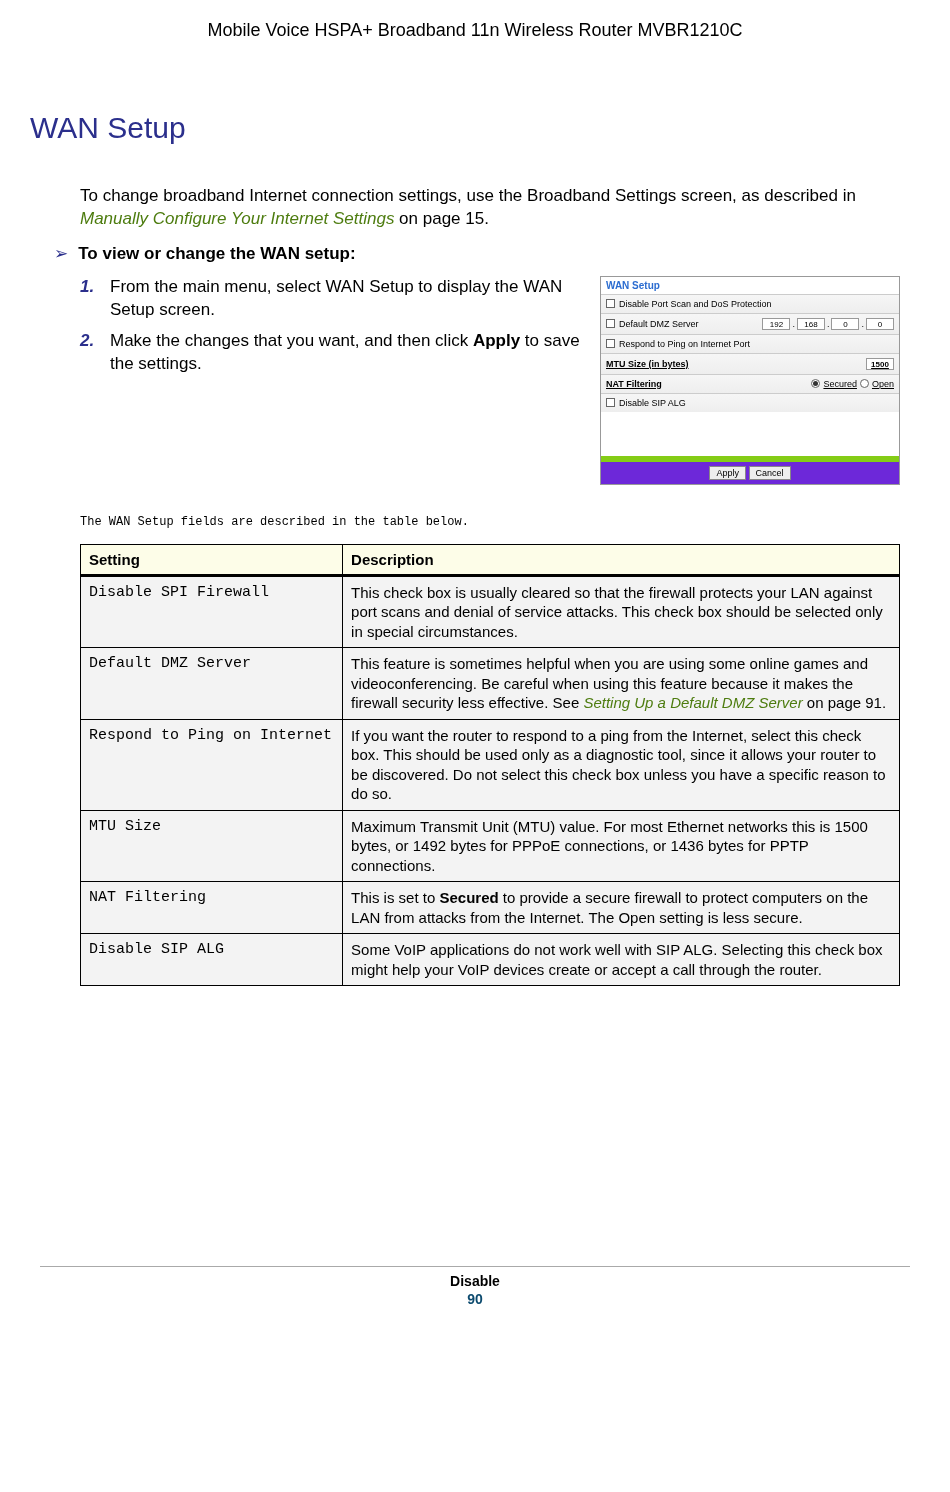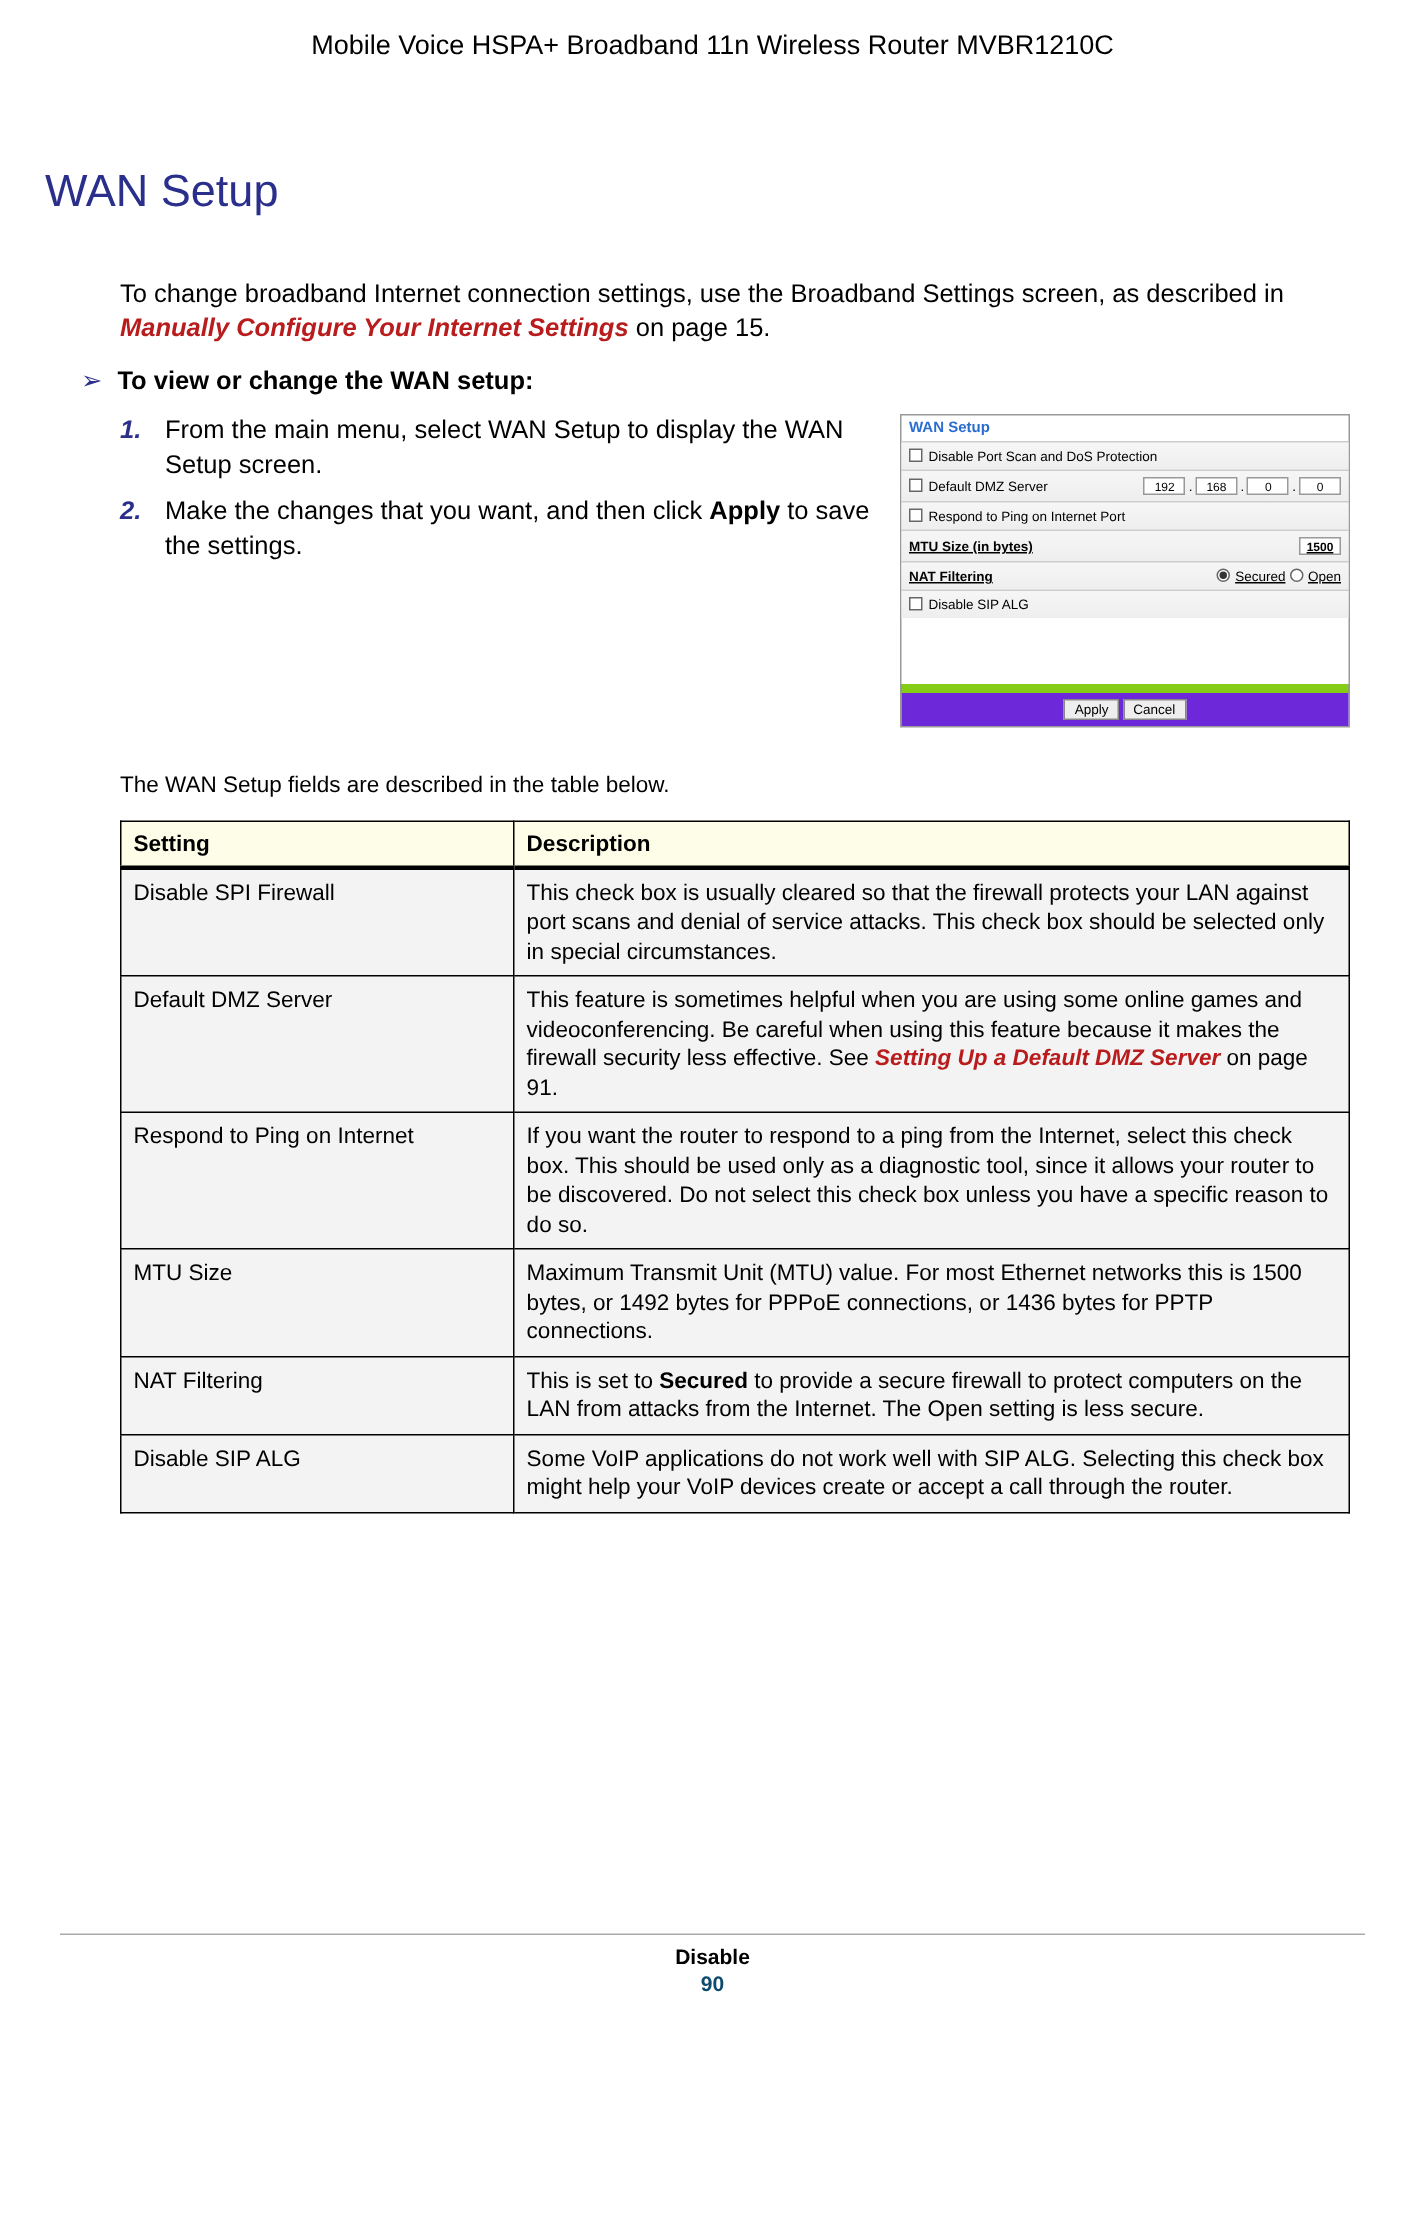--- a/index.html
+++ b/index.html
@@ -28,23 +28,22 @@
     .body-content {
       margin-left: 40px;
       margin-right: 10px;
     }
     .intro-text {
       font-size: 17px;
       line-height: 1.35;
       margin-bottom: 10px;
     }
     .link-text {
-      color: #b91c1c;
+      color: #4d7c0f;
       font-style: italic;
-      font-weight: bold;
     }
     .procedure-heading {
       font-weight: bold;
       font-size: 17px;
       margin-top: 12px;
       margin-bottom: 12px;
     }
     .procedure-heading::before {
       content: "➢";
       color: #2b2f8c;
@@ -98,41 +97,41 @@
       width: 9px; height: 9px; border: 1px solid #666; background: #fff; display: inline-block;
     }
     .ip-group { margin-left: auto; display: flex; gap: 2px; align-items: center; }
     .ip-box { width: 28px; height: 12px; border: 1px solid #999; background: #fff; font-size: 8px; text-align: center; line-height: 12px; }
     .mtu-box { margin-left: auto; width: 28px; height: 12px; border: 1px solid #999; background: #fff; font-size: 8px; text-align: center; line-height: 12px; }
     .radio-group { margin-left: auto; display: flex; gap: 3px; align-items: center; font-size: 9px; font-weight: normal; }
     .radio-dot { width: 9px; height: 9px; border: 1px solid #666; border-radius: 50%; display: inline-block; background: #fff; position: relative; }
     .radio-dot.selected::after { content: ""; width: 5px; height: 5px; background: #333; border-radius: 50%; position: absolute; top: 1px; left: 1px; }
     .shot-btns { border-top: 6px solid #84cc16; padding: 4px; text-align: center; background: #6d28d9; margin-top: 44px; }
     .shot-btn { font-size: 9px; padding: 1px 6px; border: 1px solid #888; background: #eee; cursor: pointer; }
-    .table-intro { font-size: 15px; margin-bottom: 15px; }
+    .table-intro { font-size: 12px; margin-bottom: 15px; font-family: Liberation Mono, monospace; }
     table.desc-table {
       width: 100%;
       border-collapse: collapse;
       font-size: 15px;
     }
     table.desc-table th {
       background: #fdfde8;
       text-align: left;
       padding: 6px 8px;
       border: 1px solid #000;
       border-bottom: 3px solid #000;
     }
     table.desc-table td {
       background: #f3f3f3;
       padding: 6px 8px;
       border: 1px solid #000;
       vertical-align: top;
       line-height: 1.3;
     }
-    table.desc-table td:first-child { width: 32%; }
+    table.desc-table td:first-child { width: 32%; font-family: Liberation Mono, monospace; }
     .footer {
       margin-top: 280px;
       border-top: 1px solid #aaa;
       padding-top: 6px;
       text-align: center;
       font-size: 14px;
     }
     .footer .sec { font-weight: bold; }
     .footer .pg { color: #0c4a6e; font-weight: bold; margin-top: 2px; }
   </style>

